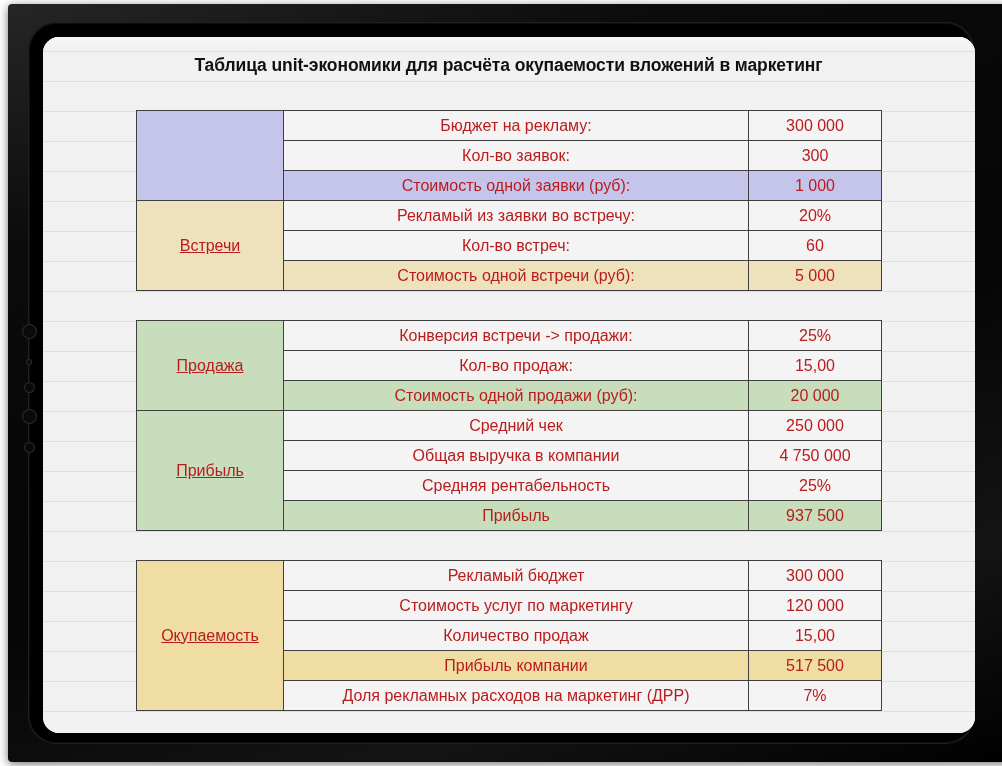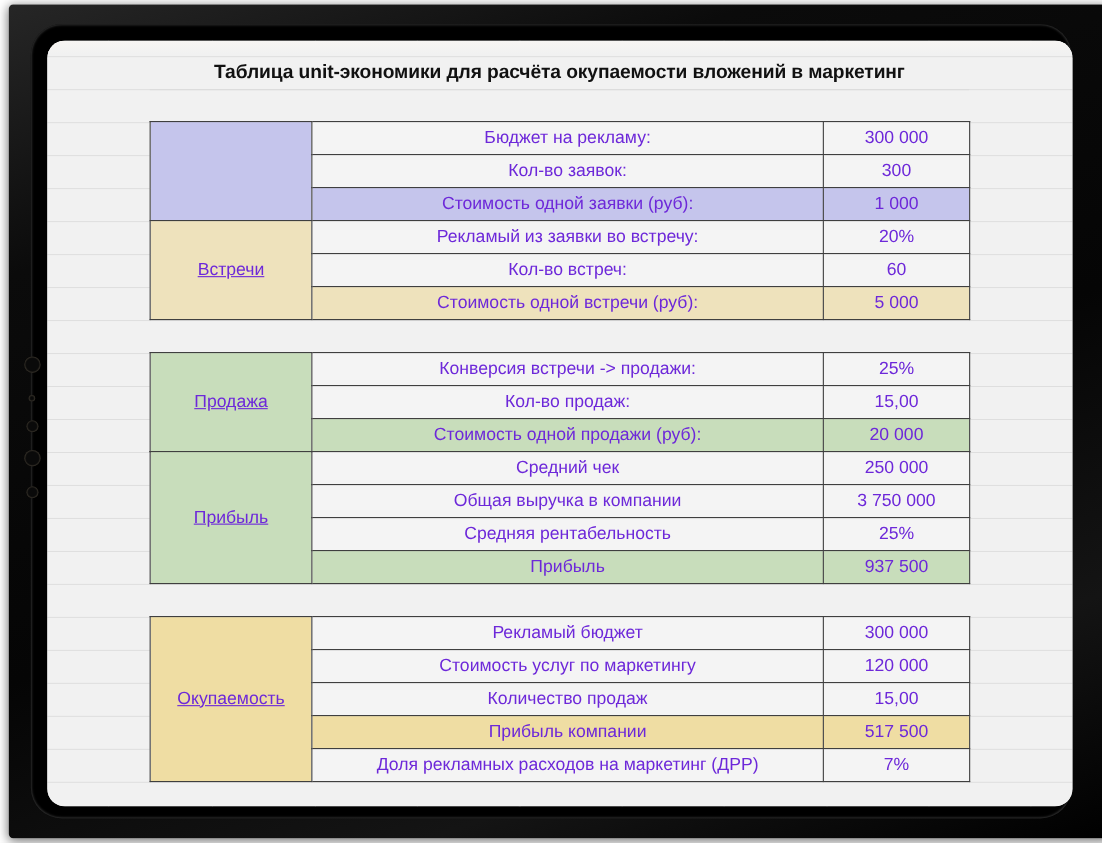--- a/index.html
+++ b/index.html
@@ -103,21 +103,21 @@
     position: absolute;
     left: 93px;
     width: 745px;
     border-collapse: collapse;
     table-layout: fixed;
   }
   .tbl td {
     border: 1px solid #3f3f3f;
     height: 30px;
     font-size: 16px;
-    color: #6d28d9;
+    color: #b91c1c;
     text-align: center;
     vertical-align: middle;
     padding: 0 4px;
     background: #f4f4f4;
     box-sizing: border-box;
     overflow: hidden;
     white-space: nowrap;
   }
   .c-cat   { width: 147px; }
   .c-label { width: 465px; }
@@ -204,21 +204,21 @@
       </table>
     <table class="tbl" id="tbl-3">
         <tbody>
           <tr>
             <td class="c-cat cat cat-green" rowspan="4">Прибыль</td>
             <td class="c-label ">Средний чек</td>
             <td class="c-val ">250 000</td>
           </tr>
           <tr>
             <td class="c-label ">Общая выручка в компании</td>
-            <td class="c-val ">3 750 000</td>
+            <td class="c-val ">4 750 000</td>
           </tr>
           <tr>
             <td class="c-label ">Средняя рентабельность</td>
             <td class="c-val ">25%</td>
           </tr>
           <tr>
             <td class="c-label hl-green">Прибыль</td>
             <td class="c-val hl-green">937 500</td>
           </tr>
         </tbody>

